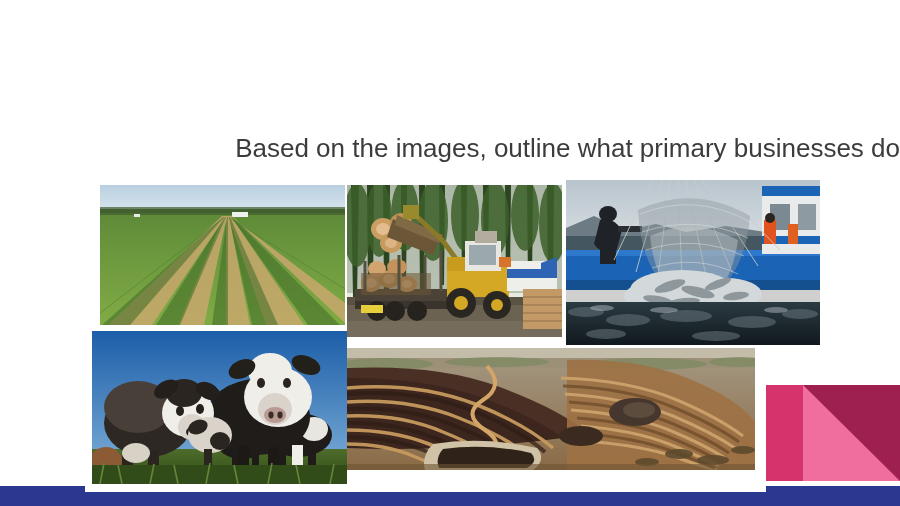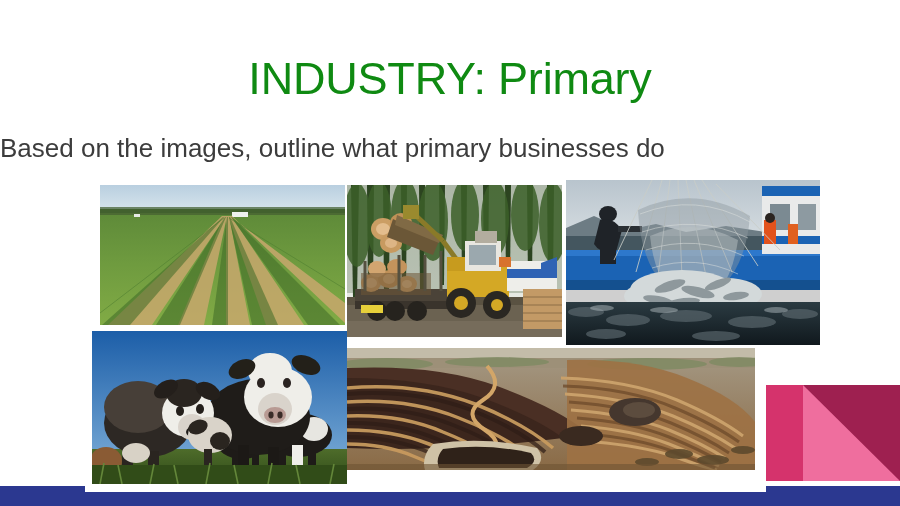--- a/index.html
+++ b/index.html
@@ -80,21 +80,21 @@
     font-weight: 400;
     line-height: 54px;
     letter-spacing: -0.2px;
     white-space: nowrap;
   }
   .subtitle {
     position: absolute;
     left: 0;
     top: 131px;
     width: 900px;
-    text-align: left;
+    text-align: right;
     color: #3c3c3c;
     font-size: 26px;
     font-weight: 400;
     line-height: 34px;
     white-space: nowrap;
   }
 
   
   .photo {
     position: absolute;
@@ -111,21 +111,20 @@
   <div class="navy-bar"></div>
 
   <div class="pink-block">
     <div class="pink-strip"></div>
     <div class="pink-square"></div>
     <div class="pink-tri"></div>
   </div>
 
   <div class="white-card"></div>
 
-  <div class="title">INDUSTRY: Primary</div>
 
   <div class="subtitle">Based on the images, outline what primary businesses do</div>
 
   <div class="photo" style="left:100px; top:185px; width:245px; height:140px;">
     <svg viewBox="0 0 245 140" preserveAspectRatio="none">
       <defs>
         <linearGradient id="sky1" x1="0" y1="0" x2="0" y2="1">
           <stop offset="0%" stop-color="#b9cfe0"></stop>
           <stop offset="100%" stop-color="#dce8ef"></stop>
         </linearGradient>

